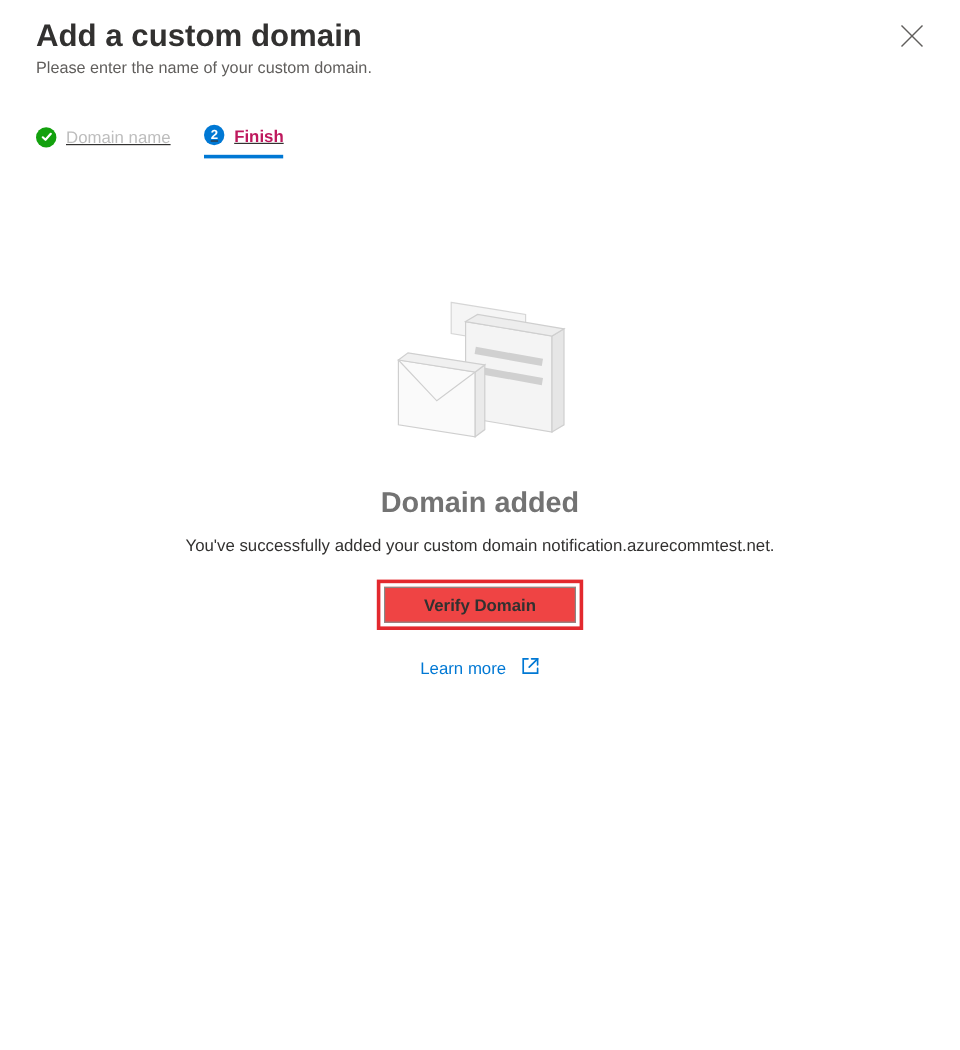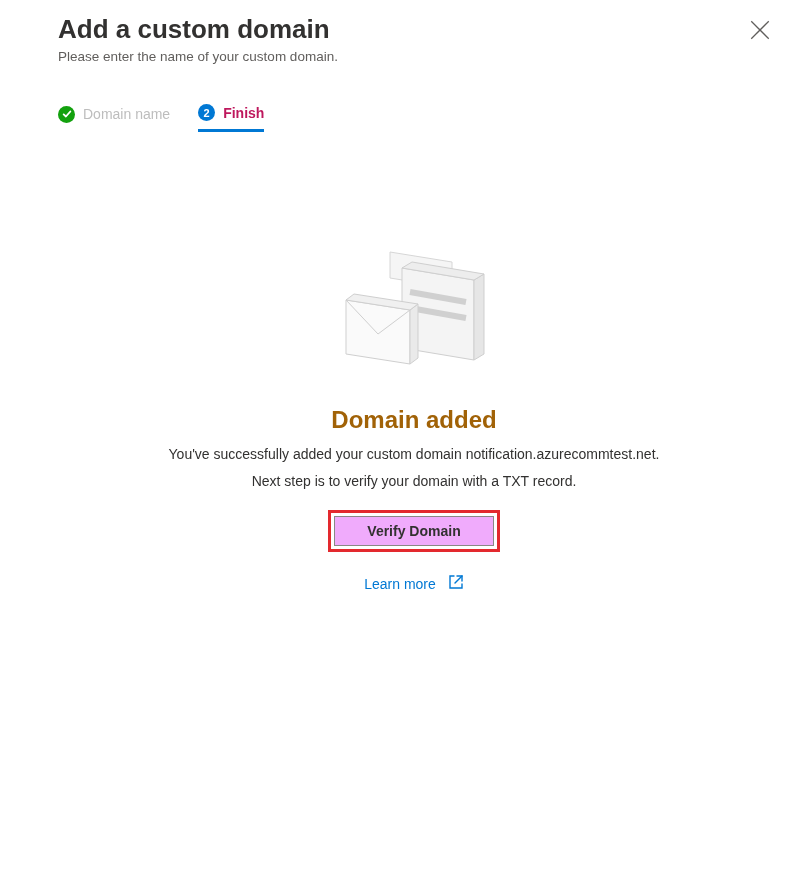--- a/index.html
+++ b/index.html
@@ -6,21 +6,21 @@
   html, body {
     width: 800px; height: 875px;
     font-family: "Segoe UI", -apple-system, BlinkMacSystemFont, sans-serif;
     color: #323130;
     background: #ffffff;
     overflow: hidden;
   }
   .panel {
     position: relative;
     width: 800px; height: 748px;
-    display: flex; flex-direction: column; padding-left: 28px;
+    display: flex; flex-direction: column;
   }
   .header {
     padding: 14px 30px 6px 30px;
     position: relative;
   }
   .title {
     font-size: 26px;
     font-weight: 600;
     color: #323130;
     line-height: 1.2;
@@ -44,20 +44,21 @@
     gap: 28px;
     padding: 34px 30px 0 30px;
     align-items: center;
   }
   .step {
     display: flex;
     align-items: center;
     gap: 8px;
     padding-bottom: 8px;
     cursor: pointer;
+    text-decoration: underline;
   }
   .step.active {
     border-bottom: 3px solid #0078d4;
   }
   .step-badge {
     width: 17px; height: 17px;
     border-radius: 50%;
     display: flex; align-items: center; justify-content: center;
     font-size: 11px; font-weight: 600;
     color: #fff;
@@ -81,21 +82,21 @@
     padding-top: 110px;
     text-align: center;
   }
   .illus {
     width: 180px; height: 140px;
     margin-bottom: 12px;
   }
   .result-title {
     font-size: 24px;
     font-weight: 600;
-    color: #a16207;
+    color: #737373;
     margin-top: 12px;
     margin-bottom: 10px;
   }
   .result-desc {
     font-size: 14px;
     color: #323130;
     max-width: 640px;
     line-height: 1.5;
     margin: 0 auto 6px;
   }
@@ -103,21 +104,21 @@
     margin-top: 12px;
     padding: 3px;
     border: 3px solid #e3292e;
     display: inline-block;
   }
   .verify-btn {
     font-family: inherit;
     font-size: 14px;
     font-weight: 600;
     color: #323130;
-    background: #f0abfc;
+    background: #ef4444;
     border: 1px solid #8a8886;
     padding: 6px 18px;
     cursor: pointer;
     min-width: 160px;
   }
   .learn-more {
     display: inline-flex;
     align-items: center;
     gap: 12px;
     margin-top: 22px;
@@ -194,21 +195,20 @@
           <polygon points="22,58 86,68 86,122 22,112" fill="#fafafa" stroke="#cfcfcf" stroke-width="1"></polygon>
           <polyline points="22,58 54,92 86,68" fill="none" stroke="#cfcfcf" stroke-width="1"></polyline>
           <polygon points="86,68 94,62 94,116 86,122" fill="#eaeaea" stroke="#cfcfcf" stroke-width="1"></polygon>
           <polygon points="22,58 30,52 94,62 86,68" fill="#f0f0f0" stroke="#cfcfcf" stroke-width="1"></polygon>
         </g>
       </svg>
     </div>
 
     <h2 class="result-title">Domain added</h2>
     <p class="result-desc">You've successfully added your custom domain notification.azurecommtest.net.</p>
-    <p class="result-desc">Next step is to verify your domain with a TXT record.</p>
 
     <div class="verify-wrap">
       <button class="verify-btn">Verify Domain</button>
     </div>
 
     <a class="learn-more">
       <span>Learn more</span>
       <span>
         <svg viewBox="0 0 16 16" fill="none" stroke="#0078d4" stroke-width="1.4" stroke-linecap="round">
           <path d="M6 2 H2 V14 H14 V10"></path>

